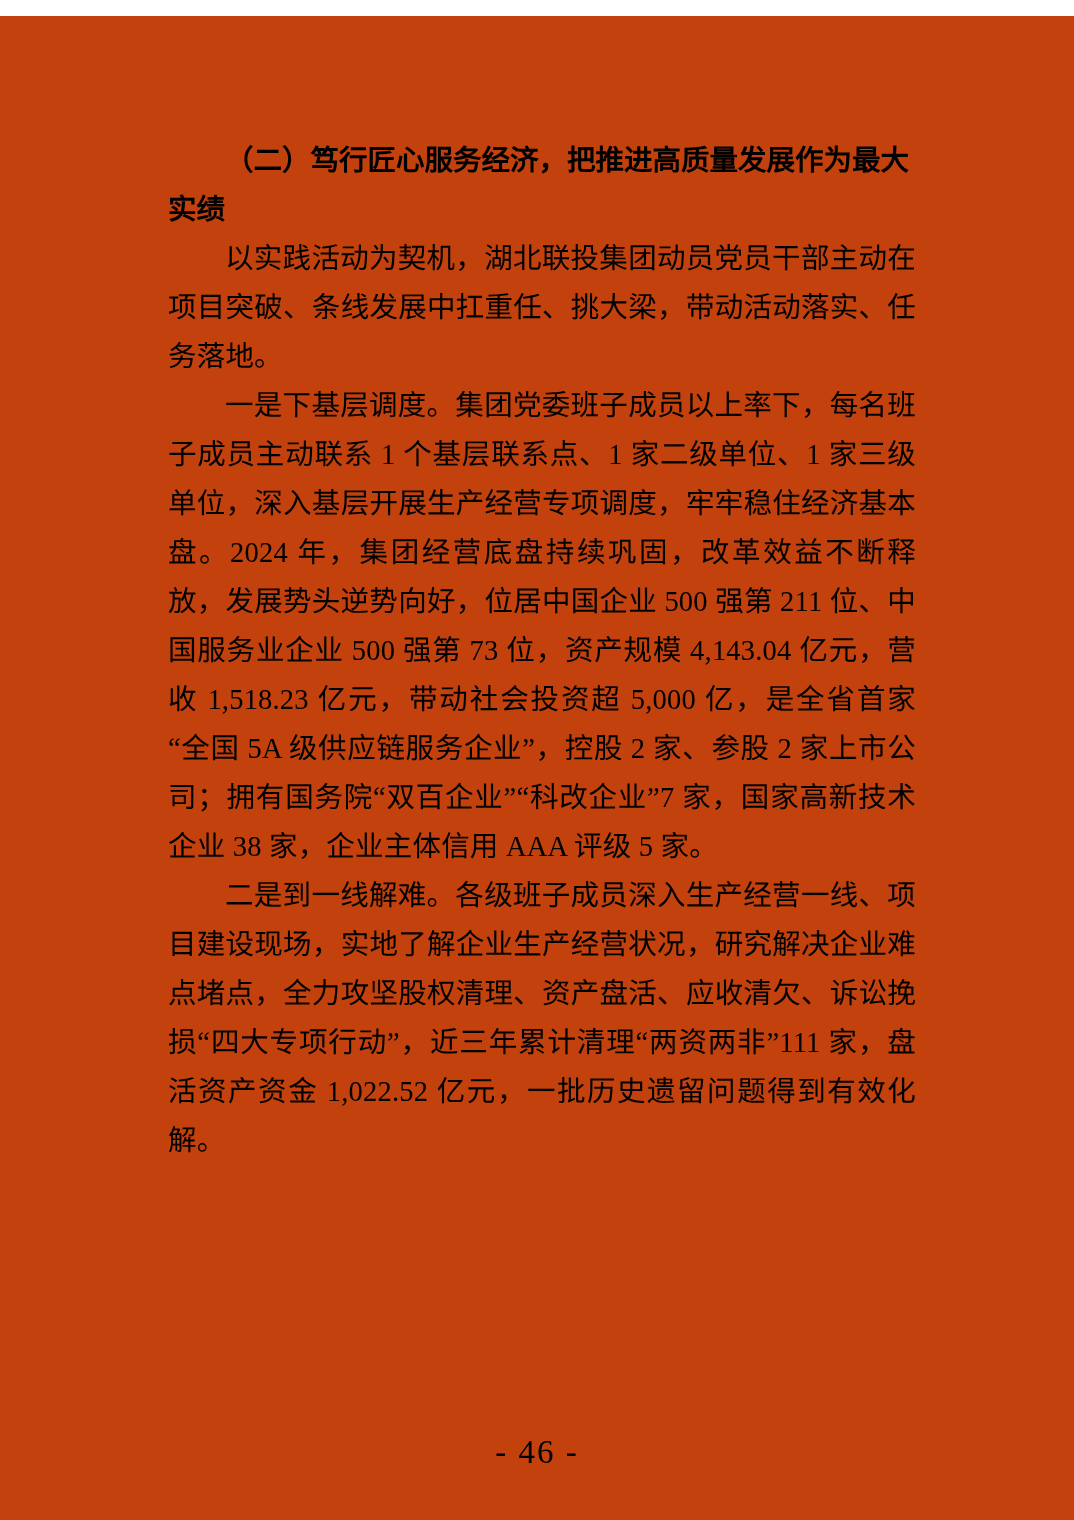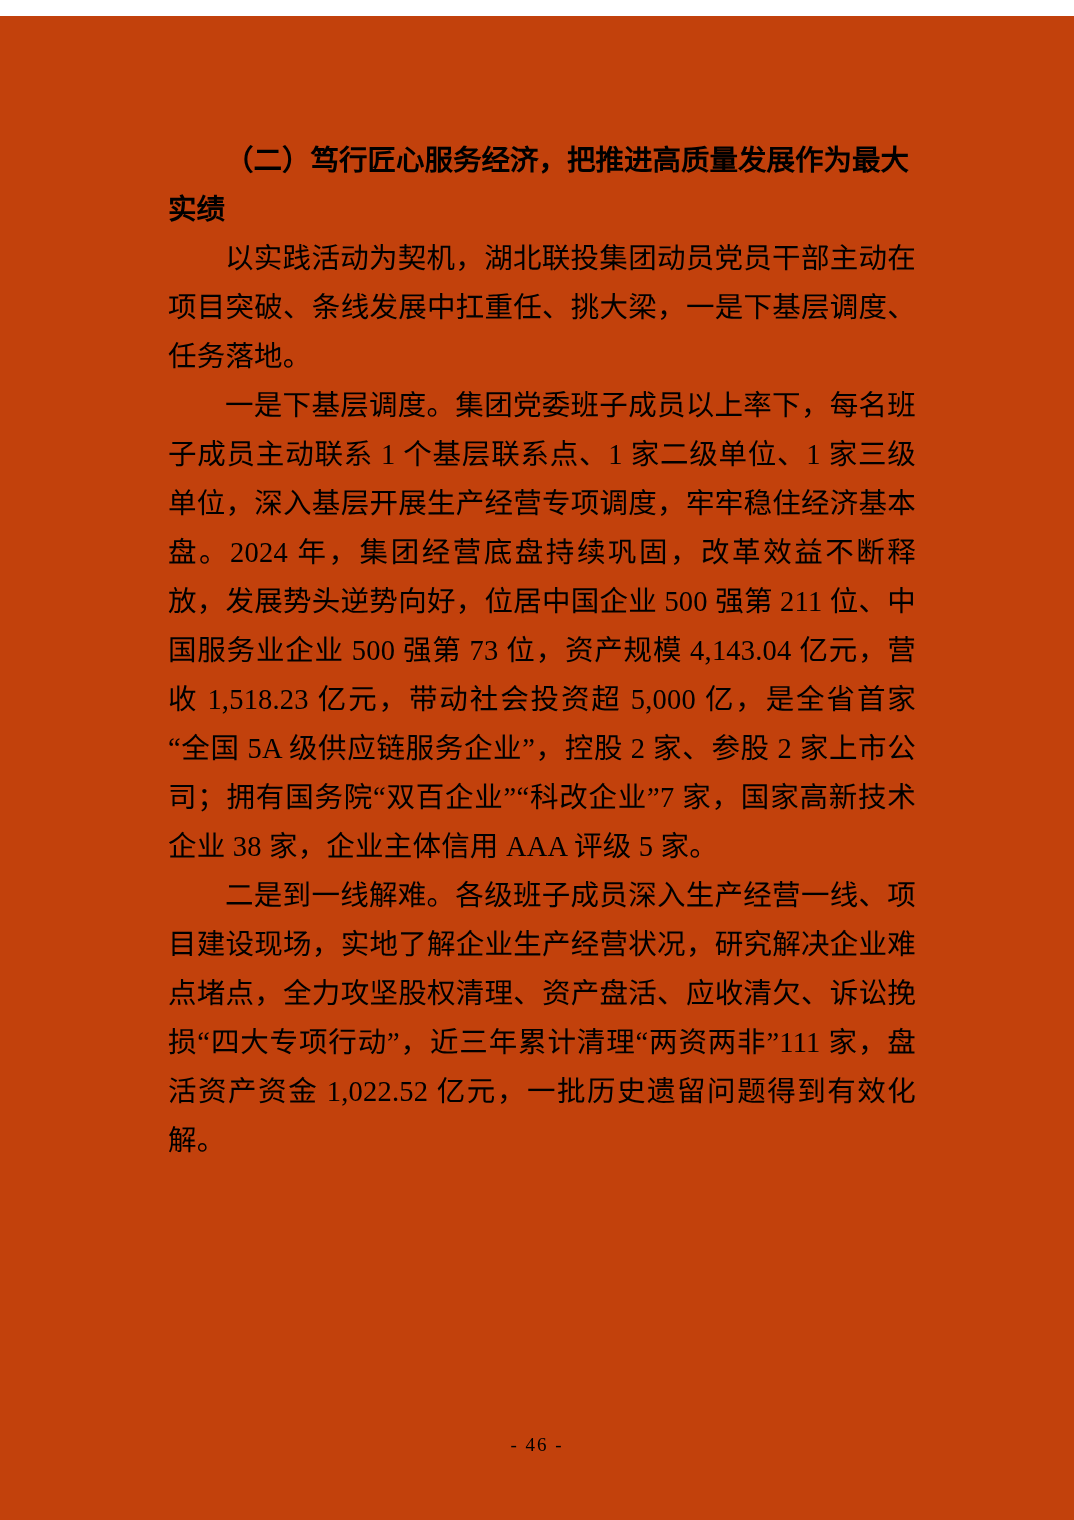--- a/index.html
+++ b/index.html
@@ -49,29 +49,29 @@
     font-style: normal;
     font-family: "Liberation Serif", "DejaVu Serif", serif;
     margin: 0;
   }
   .footer {
     position: absolute;
     left: 0;
     top: 1418px;
     width: 1074px;
     text-align: center;
-    font-size: 19px;
+    font-size: 33px;
     font-family: "Liberation Serif", "DejaVu Serif", serif;
     letter-spacing: 2px;
   }
 </style>
 </head>
 <body>
 
 <div class="page">
   <div class="content">
     <p class="heading">（二）笃行匠心服务经济，把推进高质量发展作为最大实绩</p>
-    <p class="para indent">以实践活动为契机，湖北联投集团动员党员干部主动在项目突破、条线发展中扛重任、挑大梁，一是下基层调度、任务落地。</p>
+    <p class="para indent">以实践活动为契机，湖北联投集团动员党员干部主动在项目突破、条线发展中扛重任、挑大梁，带动活动落实、任务落地。</p>
     <p class="para indent">一是下基层调度。集团党委班子成员以上率下，每名班子成员主动联系 1 个基层联系点、1 家二级单位、1 家三级单位，深入基层开展生产经营专项调度，牢牢稳住经济基本盘。2024 年，集团经营底盘持续巩固，改革效益不断释放，发展势头逆势向好，位居中国企业 500 强第 211 位、中国服务业企业 500 强第 73 位，资产规模 4,143.04 亿元，营收 1,518.23 亿元，带动社会投资超 5,000 亿，是全省首家“全国 5A 级供应链服务企业”，控股 2 家、参股 2 家上市公司；拥有国务院“双百企业”“科改企业”7 家，国家高新技术企业 38 家，企业主体信用 AAA 评级 5 家。</p>
     <p class="para indent">二是到一线解难。各级班子成员深入生产经营一线、项目建设现场，实地了解企业生产经营状况，研究解决企业难点堵点，全力攻坚股权清理、资产盘活、应收清欠、诉讼挽损“四大专项行动”，近三年累计清理“两资两非”111 家，盘活资产资金 1,022.52 亿元，一批历史遗留问题得到有效化解。</p>
   </div>
   <div class="footer">- 46 -</div>
 </div>
 
 </body></html>

